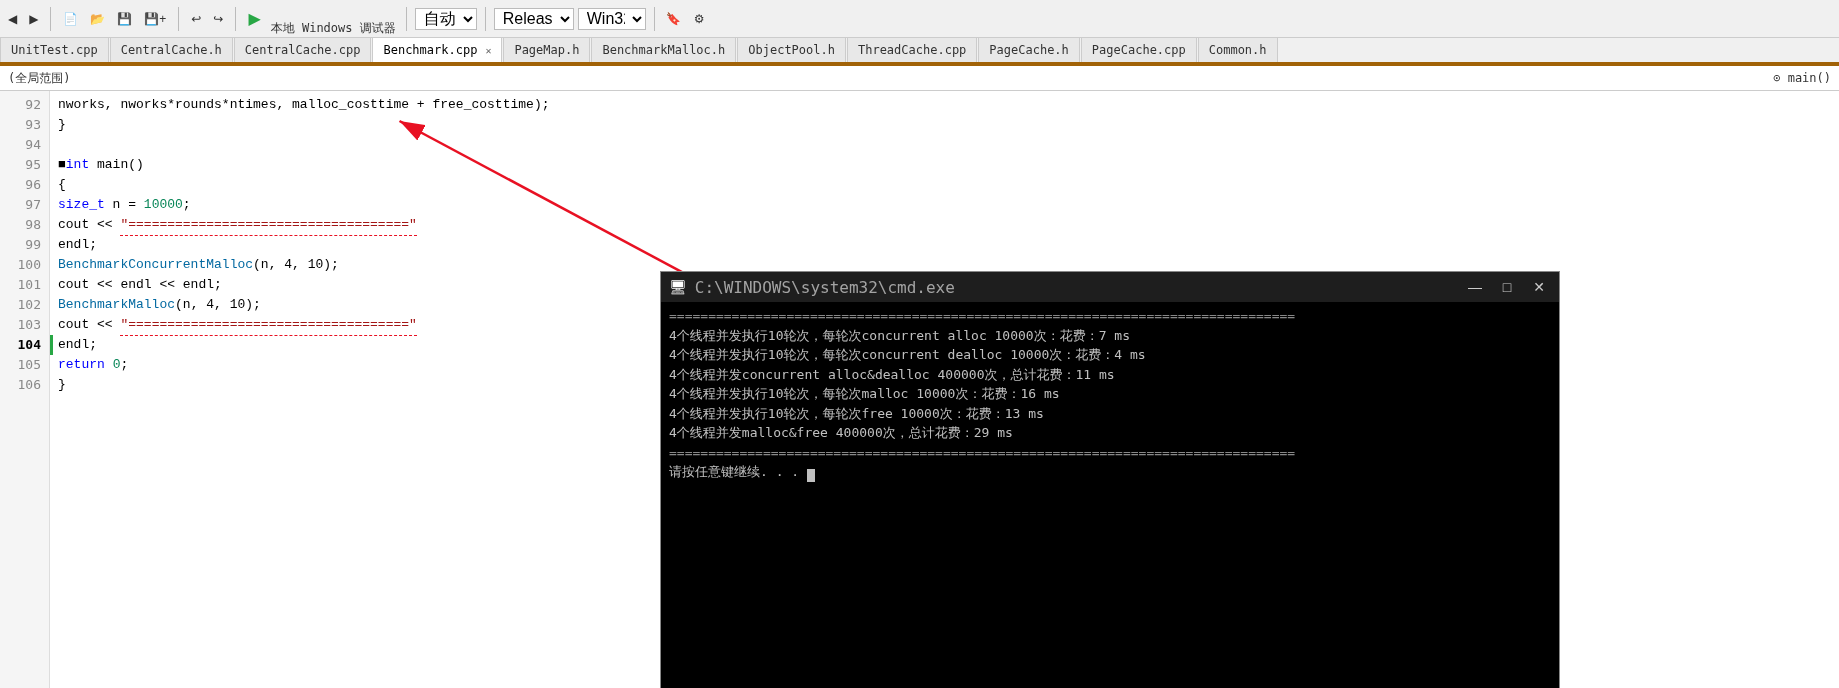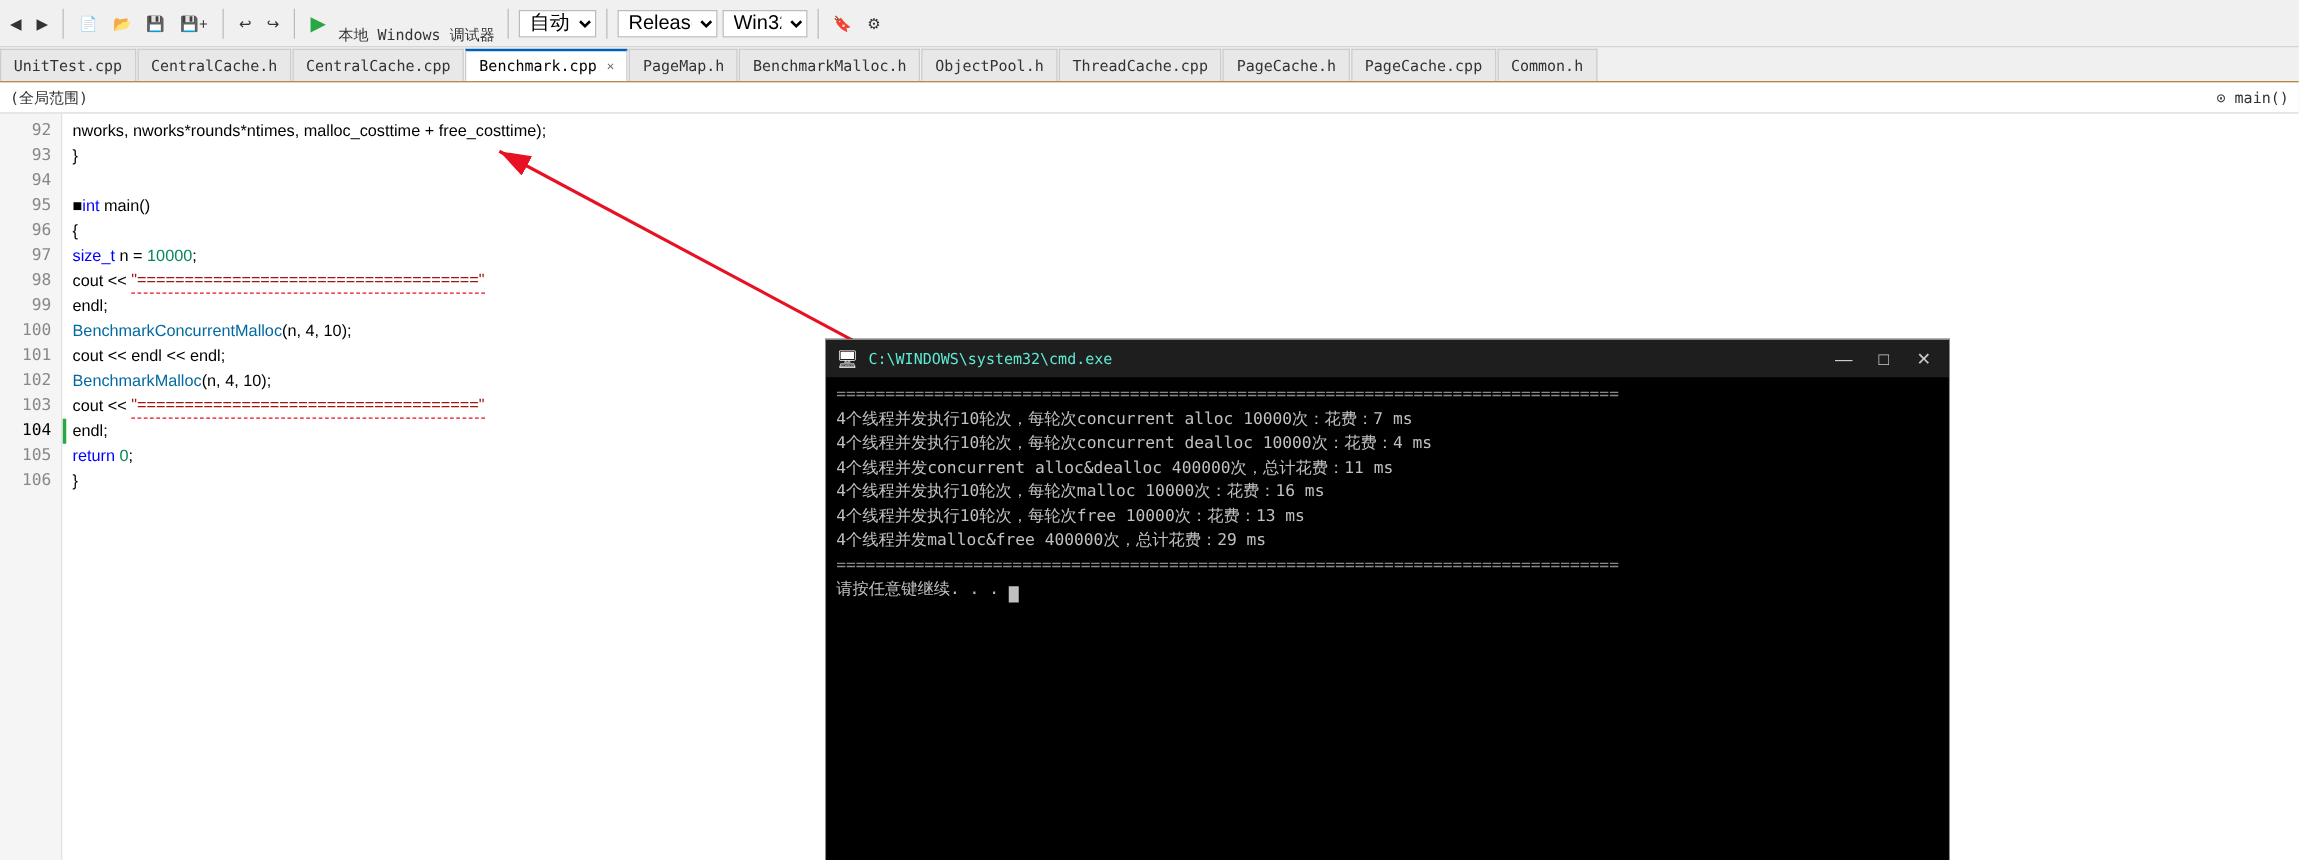--- a/index.html
+++ b/index.html
@@ -55,21 +55,21 @@
       font-size: 16px;
       background: none;
       border: none;
       cursor: pointer;
       padding: 0 4px;
     }
 
     
     .tabs-bar {
       background: #f0f0f0;
-      border-bottom: 1px solid #a16207;
+      border-bottom: 4px solid #a16207;
       display: flex;
       align-items: flex-end;
       height: 28px;
       overflow: hidden;
     }
     .tab {
       display: flex;
       align-items: center;
       height: 26px;
       padding: 0 10px;
@@ -134,38 +134,38 @@
       user-select: none;
     }
     .line-number {
       display: block;
       height: 20px;
       font-size: 13px;
       color: #888;
     }
     .line-number.active {
       color: #000;
-      font-weight: normal;
+      font-weight: bold;
     }
     .code-content {
       flex: 1;
       padding: 4px 0;
       font-size: 13px;
       line-height: 1.55;
       overflow: hidden;
       background: white;
     }
     .code-line {
       height: 20px;
       padding: 0 8px;
       white-space: pre;
-      font-family: Liberation Sans, sans-serif;
-      font-size: 13px;
-      display: flex;
-      align-items: flex-end;
+      font-family: Liberation Mono, monospace;
+      font-size: 13px;
+      display: flex;
+      align-items: flex-start;
       position: relative;
     }
     .code-line.active-line {
       border-left: 3px solid #28a745;
       padding-left: 5px;
     }
     .kw { color: #0000ff; }
     .str { color: #a31515; }
     .num { color: #098658; }
     .id { color: #0369a1; }
@@ -208,22 +208,22 @@
       color: white;
       font-size: 12px;
       gap: 4px;
     }
     .cmd-title-icon {
       font-size: 14px;
       margin-right: 4px;
     }
     .cmd-title-text {
       flex: 1;
-      font-size: 12px;
-      color: #5eead4;
+      font-size: 16px;
+      color: #a3a3a3;
     }
     .cmd-controls {
       display: flex;
       gap: 8px;
     }
     .cmd-ctrl-btn {
       background: none;
       border: none;
       color: #ccc;
       cursor: pointer;

